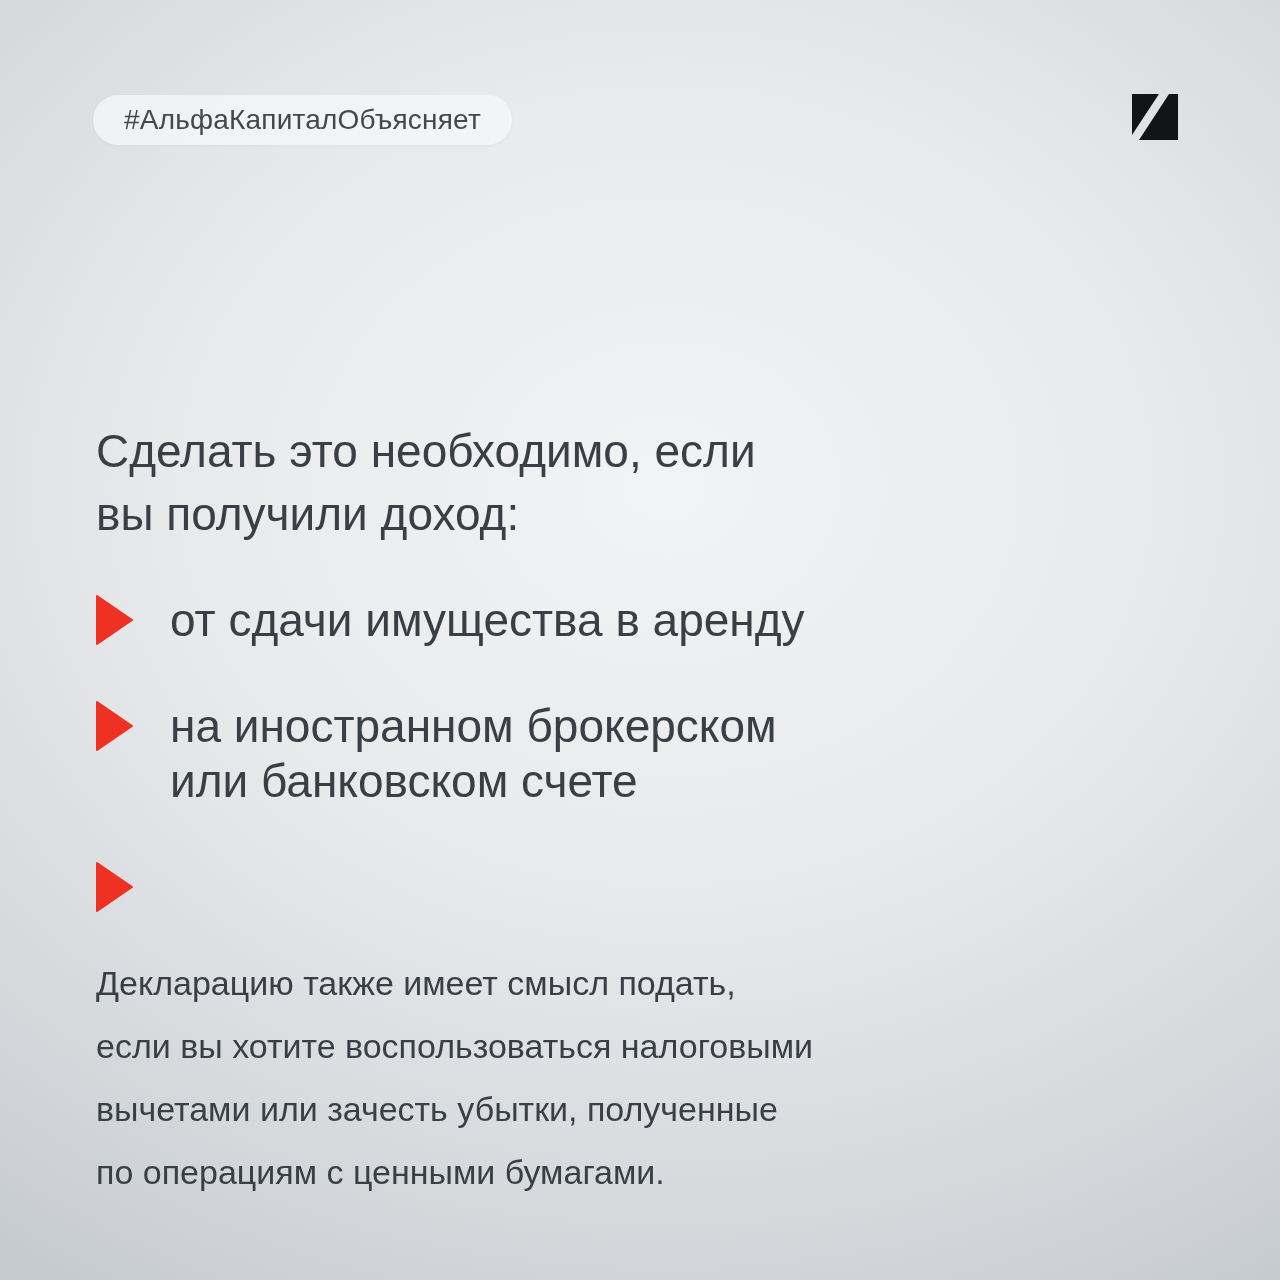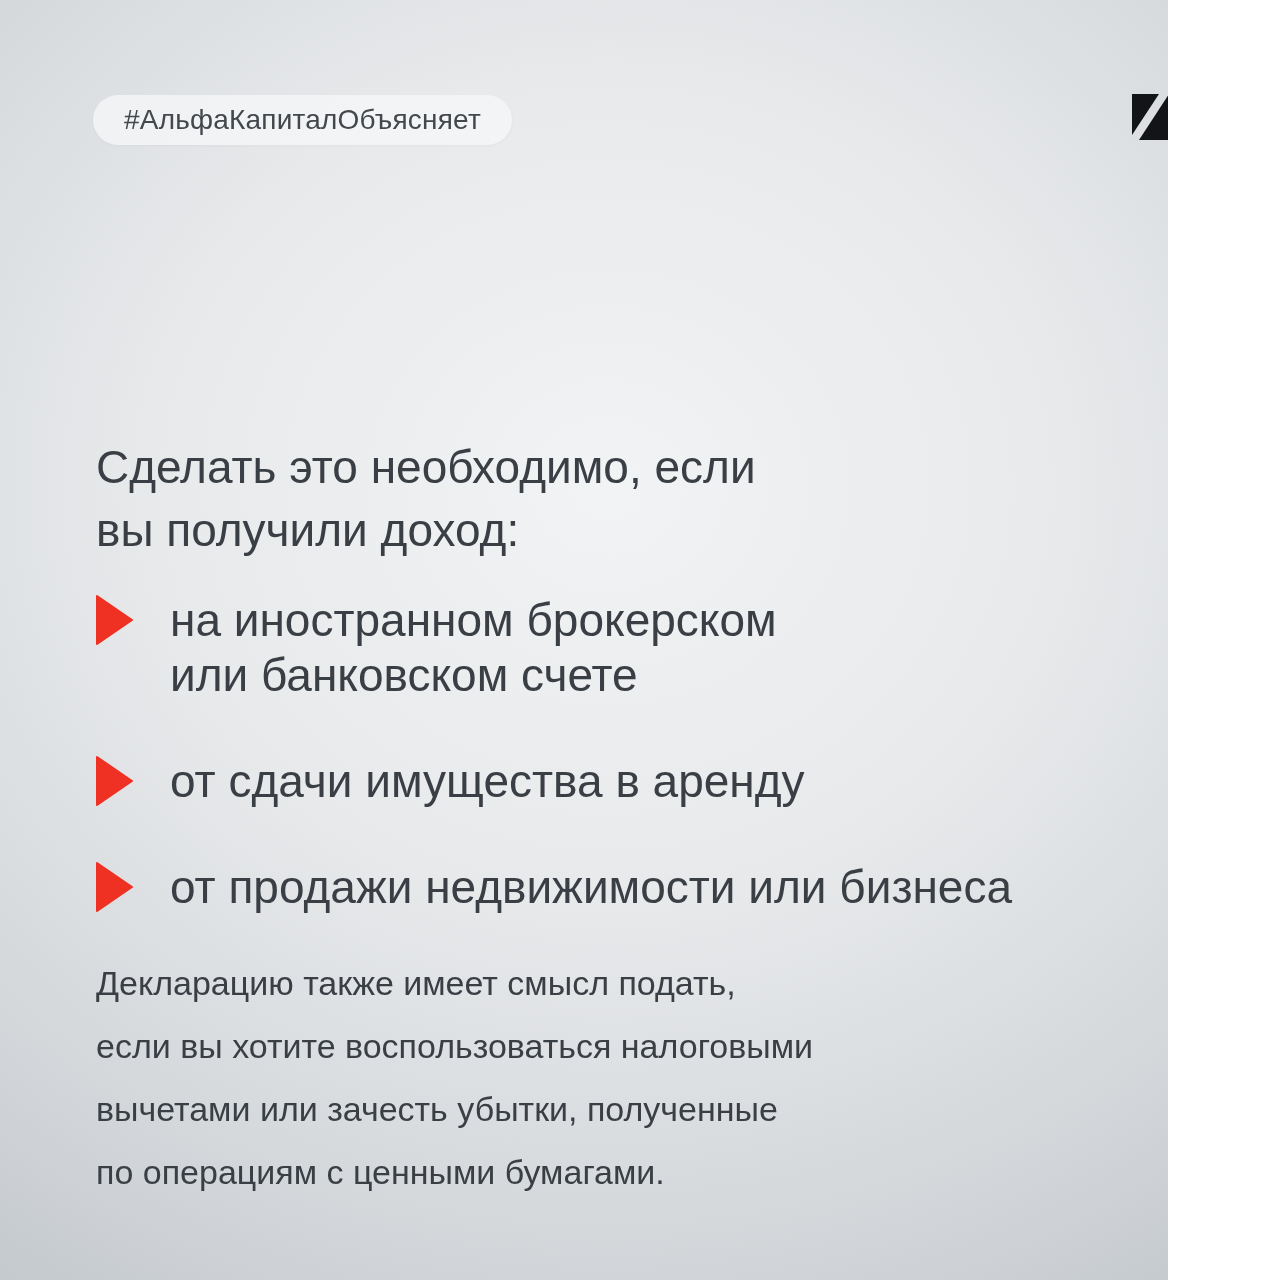--- a/index.html
+++ b/index.html
@@ -12,21 +12,21 @@
     --pill-bg:rgba(246,248,249,0.72);
   }
   *{margin:0;padding:0;box-sizing:border-box;}
   html,body{width:1280px;height:1280px;}
   body{
     font-family:"Liberation Sans","DejaVu Sans",sans-serif;
     overflow:hidden;
   }
   .card{
     position:relative;
-    width:1168px;height:1280px;
+    width:1280px;height:1280px;
     background:
       radial-gradient(95% 78% at 52% 38%,
         var(--bg-center) 0%,
         #E7E9EB 42%,
         #D5D8DB 74%,
         var(--bg-edge) 100%);
     overflow:hidden;
   }
   .hashtag-pill{
     position:absolute;left:93px;top:95px;
@@ -51,21 +51,21 @@
     position:absolute;left:94px;top:174px;
     width:1110px;
     font-size:96px;
     line-height:105px;
     font-weight:700;
     letter-spacing:-1.5px;
     color:var(--accent-red);
     white-space:pre-line;
   }
   .intro{
-    position:absolute;left:96px;top:436px;
+    position:absolute;left:96px;top:420px;
     width:1090px;
     font-size:46px;
     line-height:63px;
     color:var(--text);
     white-space:pre-line;
   }
   .bullets{
     position:absolute;left:96px;top:593px;
     width:1090px;
     list-style:none;
@@ -115,34 +115,33 @@
 
 
   <p class="intro">Сделать это необходимо, если
 вы получили доход:</p>
 
   <ul class="bullets">
     <li class="bullet">
       <svg class="tri" viewBox="0 0 37 50" aria-hidden="true">
         <polygon points="1,1 36,25 1,49" fill="var(--accent-red)" stroke="var(--accent-red)" stroke-width="2" stroke-linejoin="round"></polygon>
       </svg>
+      <span class="bullet-text">от сдачи имущества в аренду</span>
+    </li>
+    <li class="bullet">
+      <svg class="tri" viewBox="0 0 37 50" aria-hidden="true">
+        <polygon points="1,1 36,25 1,49" fill="var(--accent-red)" stroke="var(--accent-red)" stroke-width="2" stroke-linejoin="round"></polygon>
+      </svg>
       <span class="bullet-text">на иностранном брокерском
 или банковском счете</span>
     </li>
     <li class="bullet">
       <svg class="tri" viewBox="0 0 37 50" aria-hidden="true">
         <polygon points="1,1 36,25 1,49" fill="var(--accent-red)" stroke="var(--accent-red)" stroke-width="2" stroke-linejoin="round"></polygon>
       </svg>
-      <span class="bullet-text">от сдачи имущества в аренду</span>
-    </li>
-    <li class="bullet">
-      <svg class="tri" viewBox="0 0 37 50" aria-hidden="true">
-        <polygon points="1,1 36,25 1,49" fill="var(--accent-red)" stroke="var(--accent-red)" stroke-width="2" stroke-linejoin="round"></polygon>
-      </svg>
-      <span class="bullet-text">от продажи недвижимости или бизнеса</span>
     </li>
   </ul>
 
   <p class="footer-text">Декларацию также имеет смысл подать,
 если вы хотите воспользоваться налоговыми
 вычетами или зачесть убытки, полученные
 по операциям с ценными бумагами.</p>
 
 </div>
 

